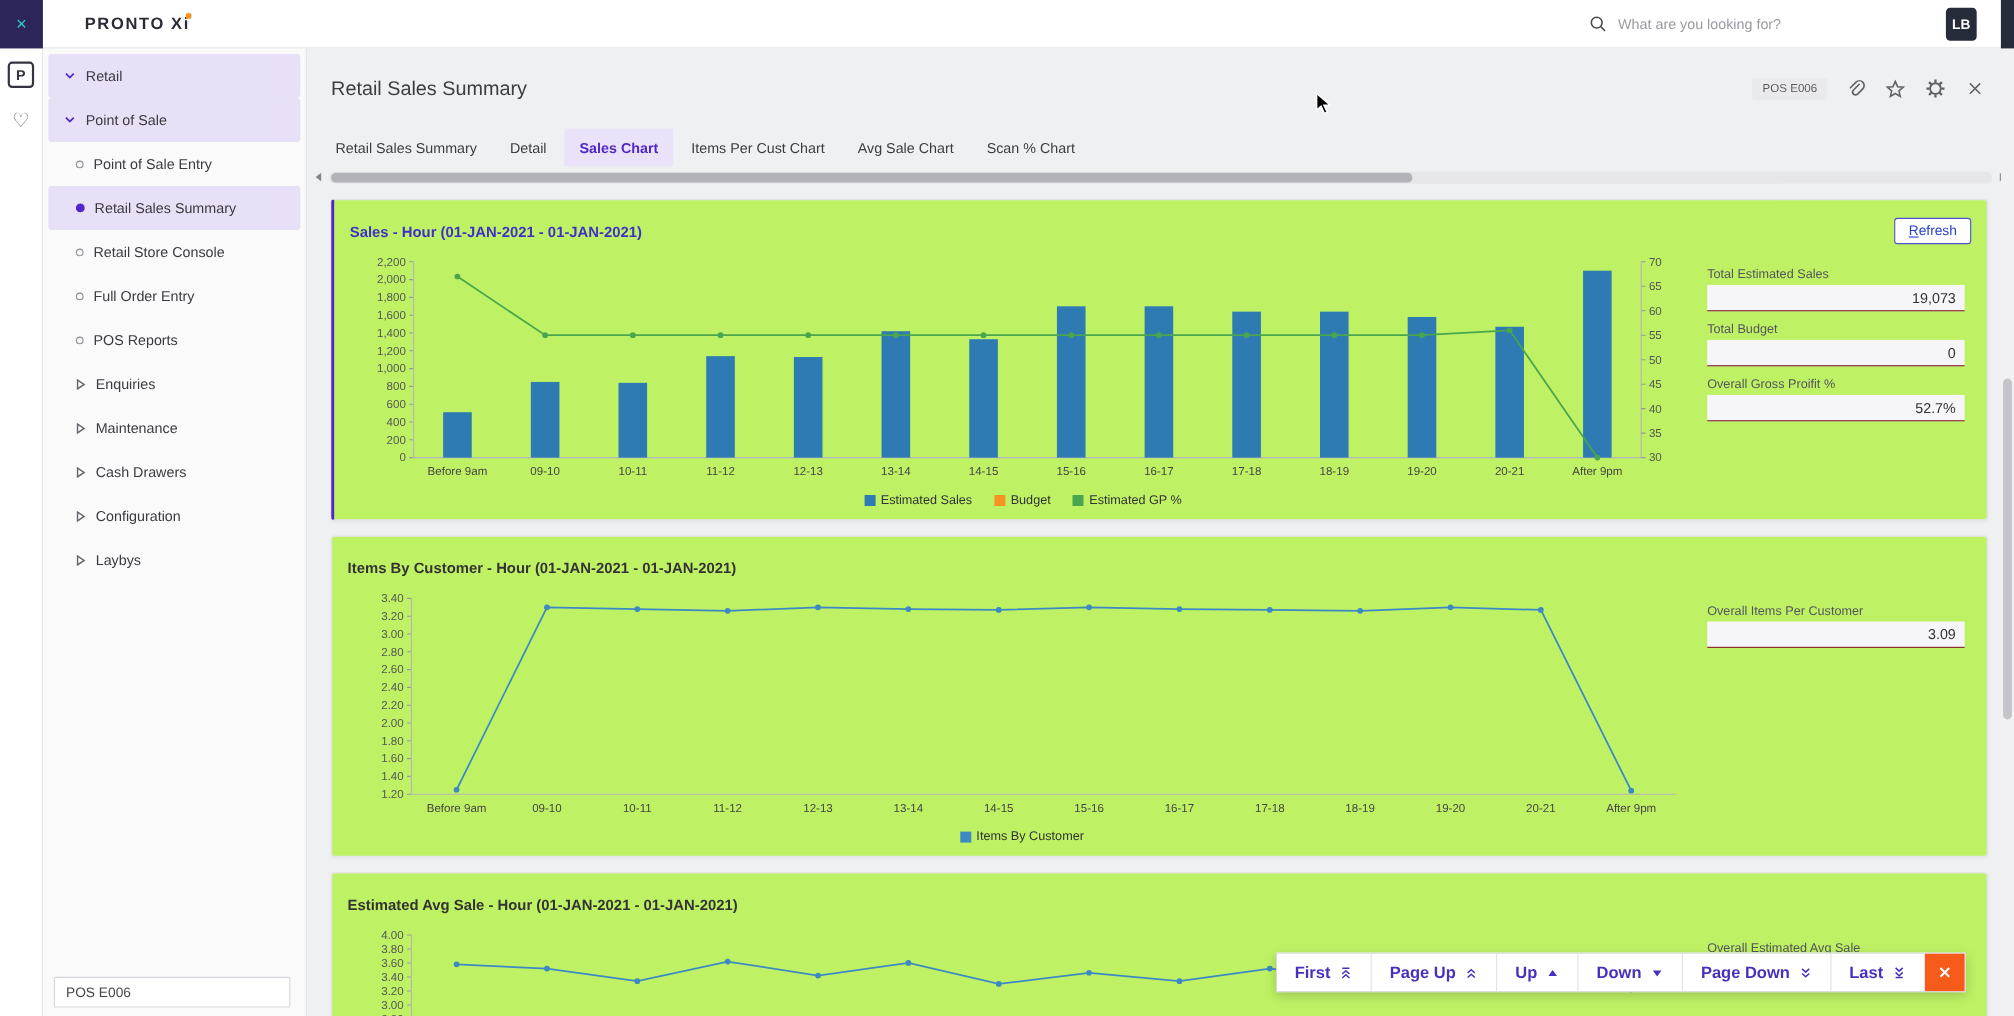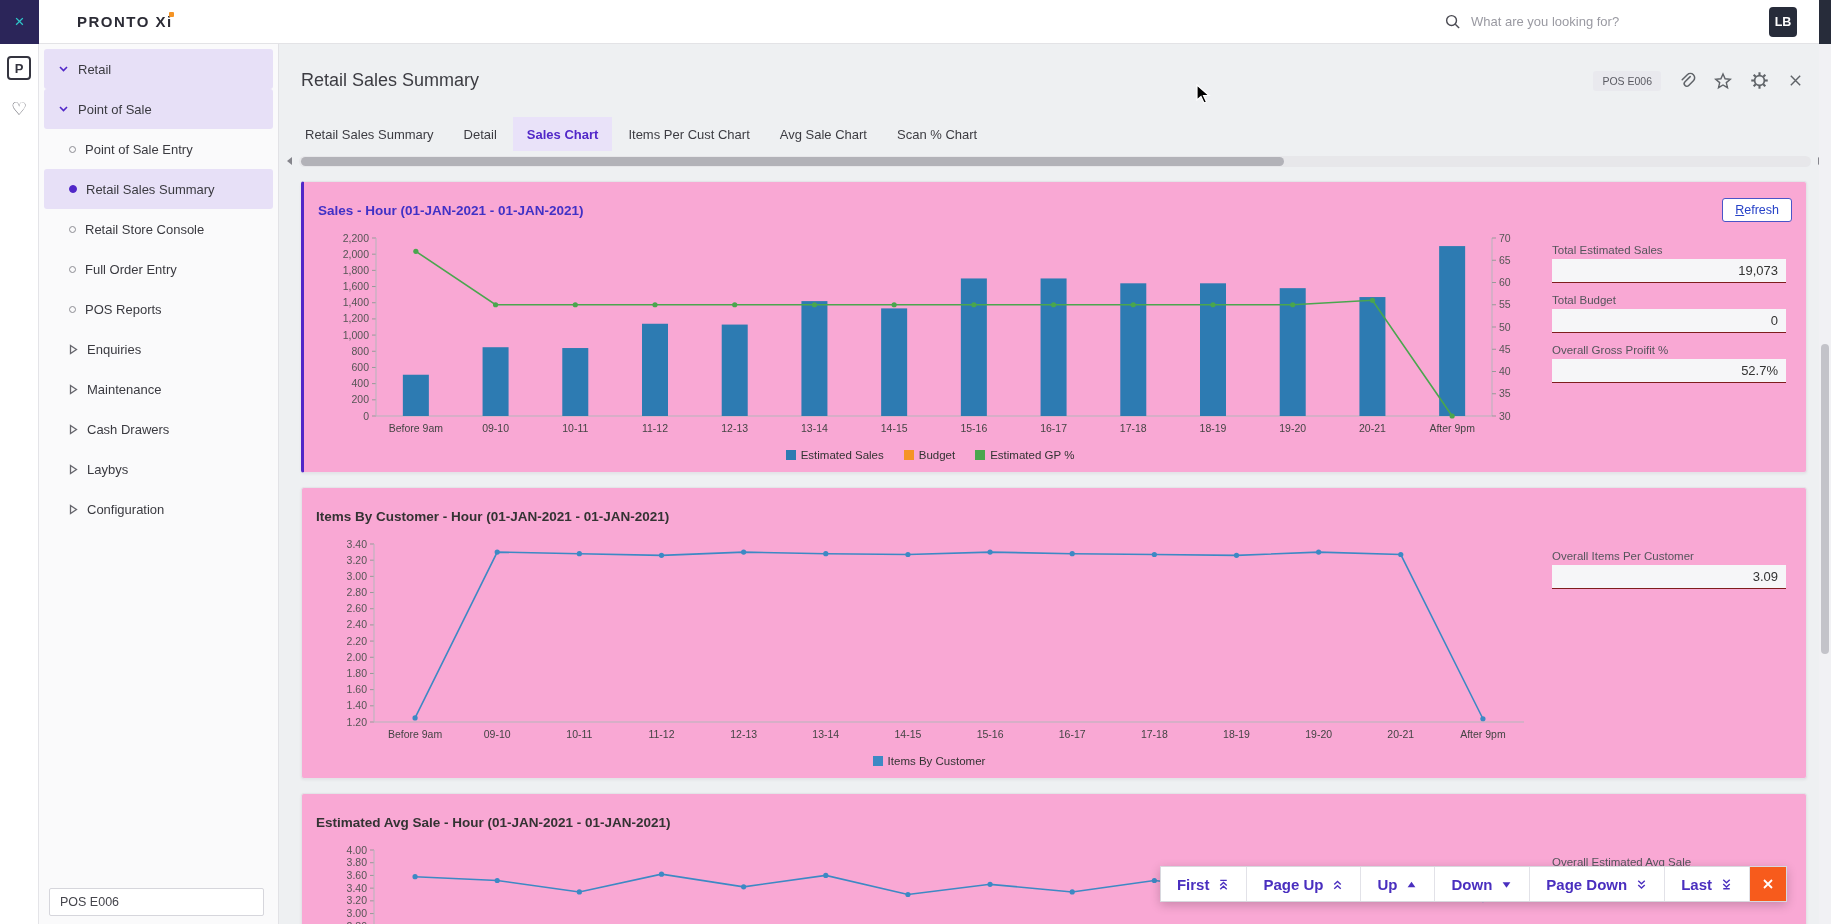--- a/index.html
+++ b/index.html
@@ -55,21 +55,21 @@
   .tab { padding:0 14px; display:flex; align-items:center; font-size:13px; color:#3c3c42; cursor:pointer; white-space:nowrap; }
   .tab.active { background:#e9e2f9; color:#5127c8; font-weight:bold; }
 
   .hscroll { height:20px; display:flex; align-items:center; padding:0 5px; gap:3px; }
   .harrow { width:12px; height:12px; display:flex; align-items:center; justify-content:center; cursor:pointer; }
   .htrack { flex:1; height:11px; background:#e7e7ea; border-radius:6px; position:relative; cursor:pointer; }
   .hthumb { position:absolute; left:2px; top:1px; height:9px; width:65%; background:#b2b2b8; border-radius:5px; }
 
   .content { position:absolute; top:127px; left:0; right:12px; bottom:0; overflow:hidden; padding:10px 12px 0 22px; }
 
-  .card { background:#f9a8d4; border:1px solid #e4e4e8; border-radius:3px; box-shadow:0 1px 3px rgba(20,20,40,.06);
+  .card { background:#bef264; border:1px solid #e4e4e8; border-radius:3px; box-shadow:0 1px 3px rgba(20,20,40,.06);
           margin-bottom:14px; padding:8px 14px 6px; }
   .card.focus { border-left:3px solid #5127c8; }
   .card-head { display:flex; align-items:center; height:40px; }
   .card-title { font-size:13.5px; font-weight:bold; color:#333; }
   .card-title.accent { color:#4031c6; }
   .refresh-btn { margin-left:auto; background:#fff; border:1px solid #4a55c8; color:#2742c8; font-size:12.5px;
                  padding:4px 12px; border-radius:3px; cursor:pointer; font-family:"Liberation Sans", sans-serif; }
   .refresh-btn::first-letter { text-decoration:underline; }
   .card-body { display:flex; }
   .chart-col { flex:1; min-width:0; }
@@ -199,29 +199,29 @@
               </svg>
             </span>
             <span>Cash Drawers</span>
           </div>
           <div class="side-row branch">
             <span class="side-ic">
               <svg width="9" height="11" viewBox="0 0 9 11">
                 <polygon points="1.5,1.5 7.5,5.5 1.5,9.5" fill="none" stroke="#66666d" stroke-width="1.3"></polygon>
               </svg>
             </span>
-            <span>Laybys</span>
+            <span>Configuration</span>
           </div>
           <div class="side-row branch">
             <span class="side-ic">
               <svg width="9" height="11" viewBox="0 0 9 11">
                 <polygon points="1.5,1.5 7.5,5.5 1.5,9.5" fill="none" stroke="#66666d" stroke-width="1.3"></polygon>
               </svg>
             </span>
-            <span>Configuration</span>
+            <span>Laybys</span>
           </div>
         </div>
       <div class="sidebar-footer">POS E006</div>
     </aside>
 
     <main class="main">
 
       <div class="main-header">
         <h1 class="page-title">Retail Sales Summary</h1>
         <div class="header-right">

